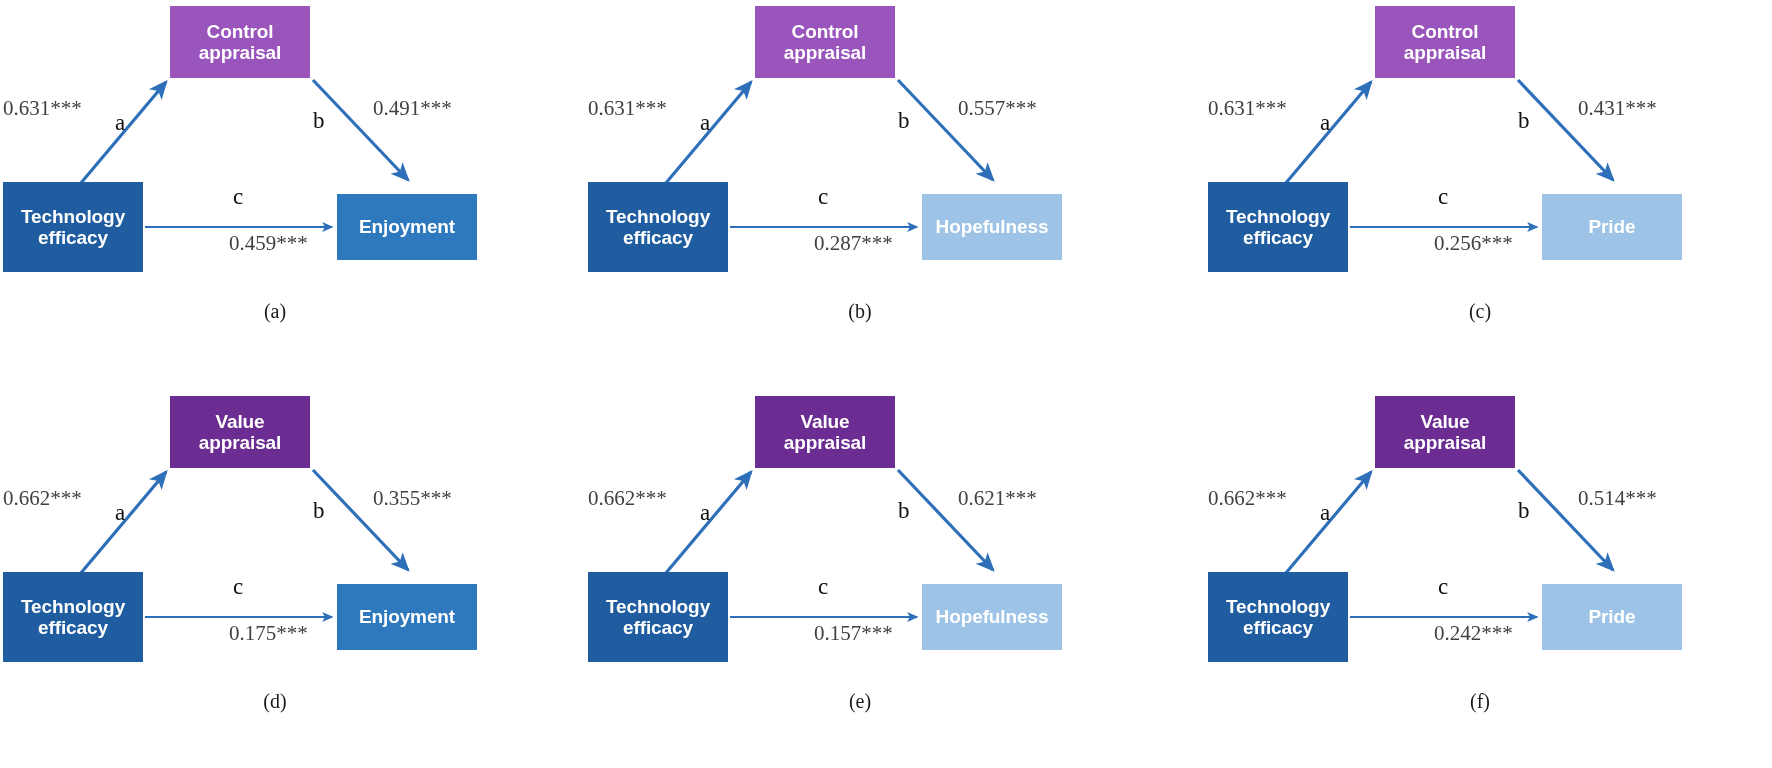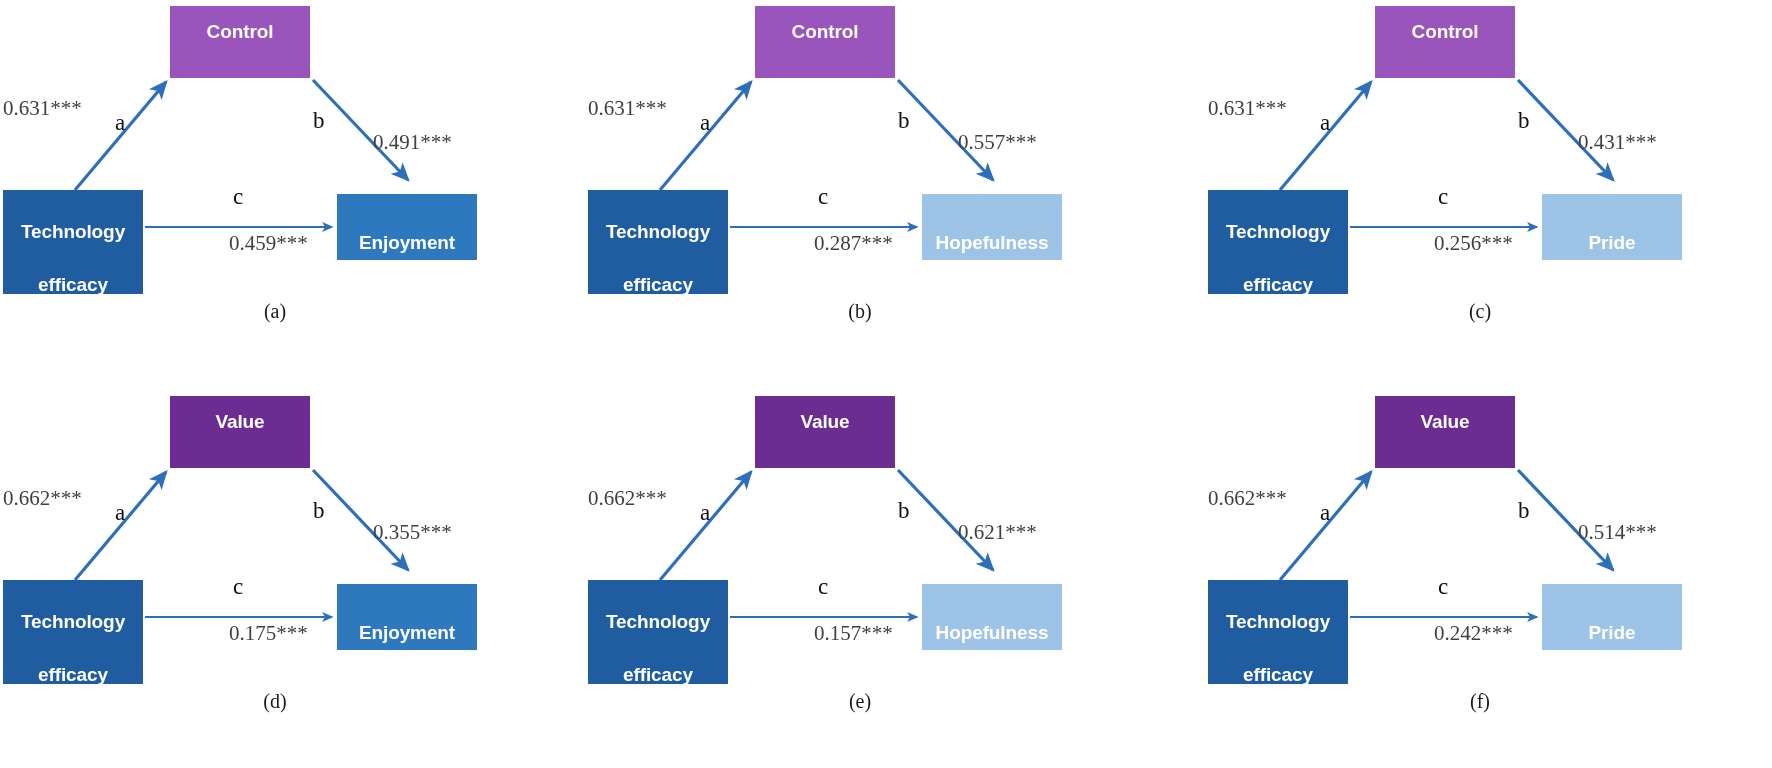--- a/index.html
+++ b/index.html
@@ -6,36 +6,36 @@
   html,body{margin:0;padding:0;background:#ffffff;}
   body{width:1772px;height:768px;font-family:"Liberation Serif",serif;overflow:hidden;}
   .figure{position:relative;width:1772px;height:768px;background:#fff;}
   .panel{position:absolute;width:560px;height:330px;}
   .panel .stage{position:absolute;left:0;top:0;width:560px;height:300px;}
 
   .node{position:absolute;box-sizing:border-box;display:flex;align-items:center;
         justify-content:center;text-align:center;color:#ffffff;
         font-family:"Liberation Sans",sans-serif;font-weight:bold;font-size:19px;
         line-height:1.12;letter-spacing:-0.1px;}
-  .node span{display:block;padding:0 4px;margin-top:32px;}
+  .node span{display:block;padding:0 4px;}
 
   .node-mediator{width:140px;height:72px;left:175px;top:6px;}
-  .node-predictor{width:140px;height:104px;left:8px;top:190px;}
+  .node-predictor{width:140px;height:90px;left:8px;top:182px;}
   .node-outcome{width:140px;height:66px;left:342px;top:194px;}
 
   .svg-layer{position:absolute;left:0;top:0;width:560px;height:300px;overflow:visible;}
   .coef{position:absolute;font-family:"Liberation Serif",serif;font-size:21px;
         color:#404040;white-space:nowrap;}
   .pathlbl{position:absolute;font-family:"Liberation Serif",serif;font-size:23px;
            color:#111111;white-space:nowrap;}
   .panel-caption{position:absolute;top:300px;width:560px;text-align:center;
                  font-family:"Liberation Serif",serif;font-size:20px;color:#1a1a1a;}
 
   .coef-a{left:8px;top:96px;}
-  .coef-b{left:378px;top:96px;margin-top:34px;}
+  .coef-b{left:378px;top:96px;}
   .coef-c{left:234px;top:231px;}
   .lbl-a{left:120px;top:110px;}
   .lbl-b{left:318px;top:108px;}
   .lbl-c{left:238px;top:184px;}
 </style>
 </head>
 <body>
 
 <div class="figure" id="figure">
     <div class="panel" style="left: -5px; top: 0px;">

